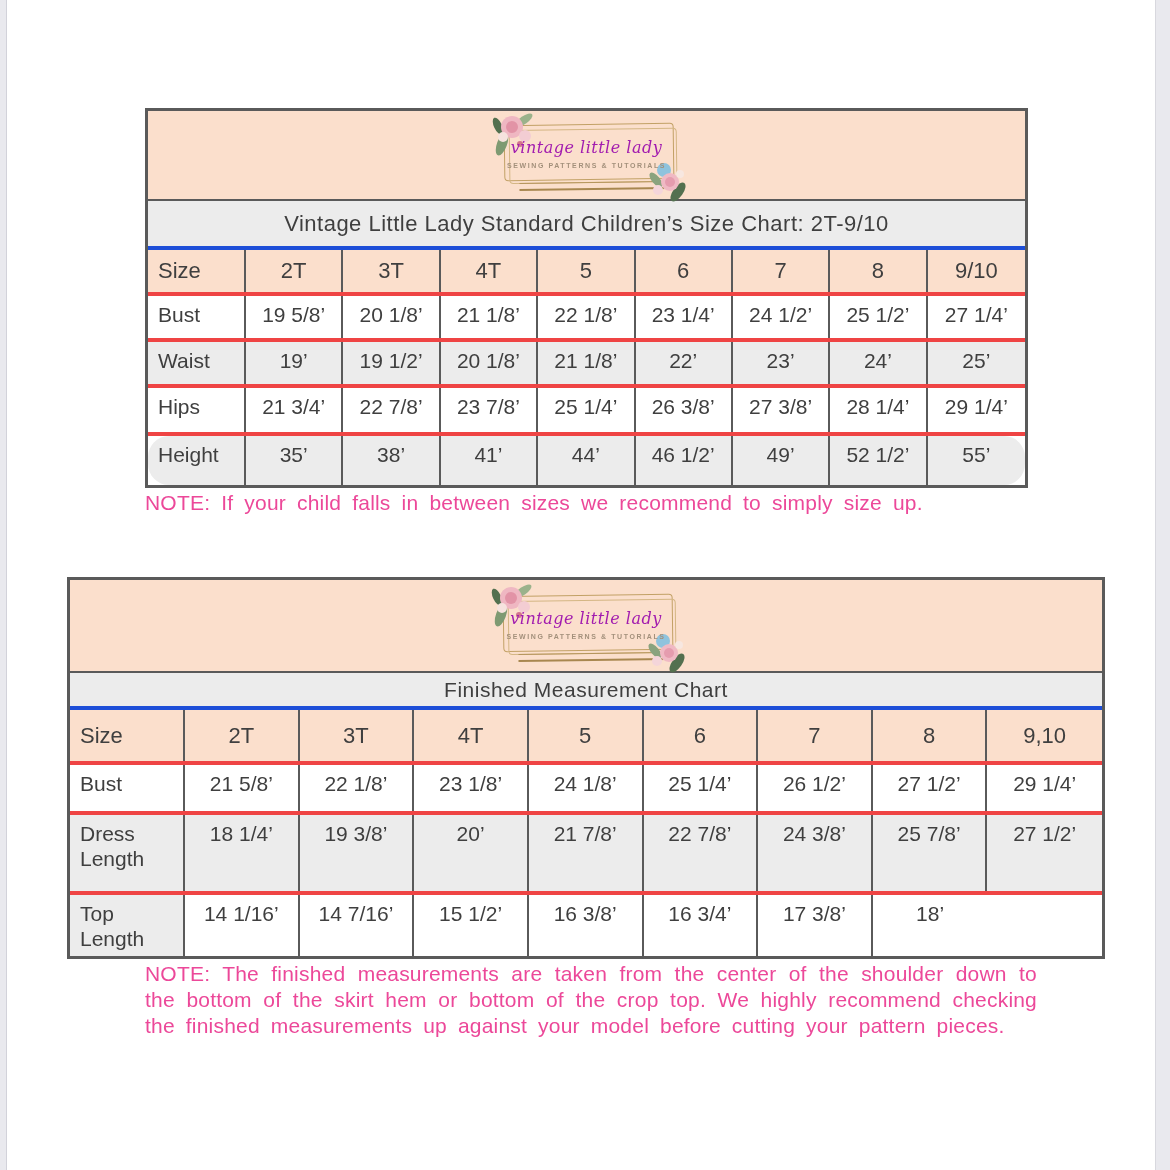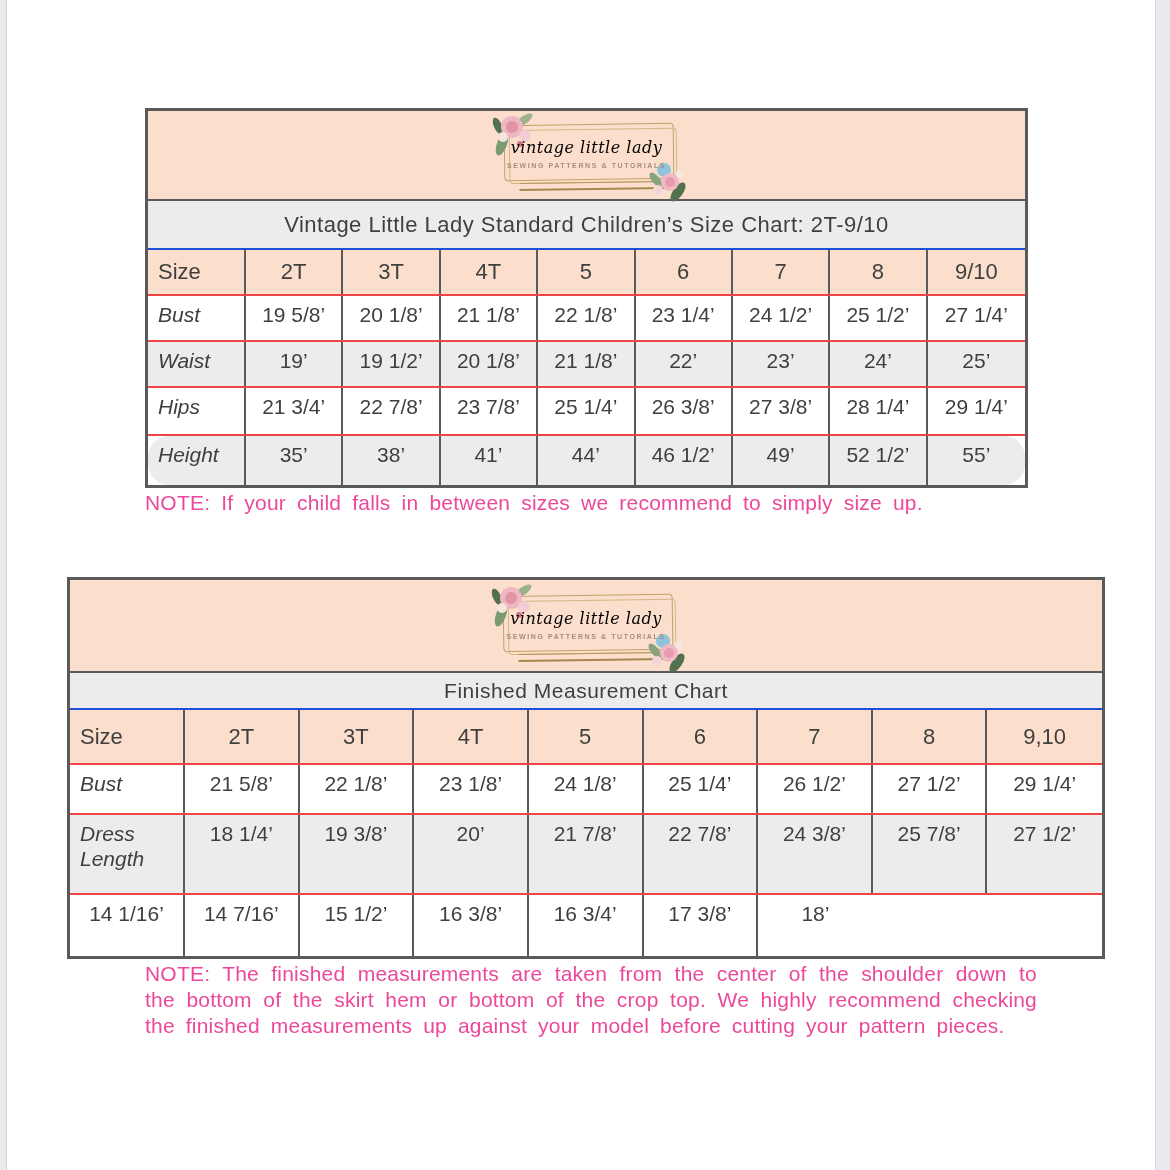--- a/index.html
+++ b/index.html
@@ -27,48 +27,48 @@
     position: relative;
     background: #fbdfcc;
     border-bottom: 2px solid #5a5a5a;
     display: flex; align-items: center; justify-content: center;
   }
   .t1 .banner { height: 90px; }
   .t2 .banner { height: 93px; }
 
   .title-row {
     background: #ececec;
-    border-bottom: 2px solid #1d4ed8;
+    border-bottom: 4px solid #1d4ed8;
     display: flex; align-items: center; justify-content: center;
     font-size: 22px;
     letter-spacing: 0.5px;
   }
   .t1 .title-row { height: 49px; }
   .t2 .title-row { height: 37px; font-size: 21px; }
 
-  .trow { display: grid; border-bottom: 2px solid #ef4444; }
+  .trow { display: grid; border-bottom: 4px solid #ef4444; }
   .t1 .trow { grid-template-columns: 98px repeat(8, 1fr); }
   .t2 .trow { grid-template-columns: 115px repeat(8, 1fr); }
   .vtable > div:last-child { border-bottom: none; border-radius: 21px; }
 
   .cell { border-right: 2px solid #5a5a5a; overflow: hidden; }
   .trow .cell:last-child { border-right: none; }
 
   .size-row { background: #fbdfcc; }
   .t1 .size-row { height: 46px; }
   .t2 .size-row { height: 55px; }
   .size-row .cell { display: flex; align-items: center; justify-content: center; font-size: 22px; }
   .size-row .label-cell { justify-content: flex-start; padding-left: 10px; }
 
   .body-row { background: #ffffff; }
   .row-gray { background: #ececec; }
   .row-mixed { background: #ffffff; }
   .row-mixed .label-cell { background: #ececec; }
   .body-row .cell { font-size: 21px; padding-top: 6px; text-align: center; line-height: 25px; }
-  .body-row .label-cell { text-align: left; padding-left: 10px; font-style: italic; }
+  .body-row .label-cell { text-align: left; padding-left: 10px; }
 
   .note {
     position: absolute;
     color: #ec4899;
     font-size: 21px;
     letter-spacing: 0.2px;
     word-spacing: 5px;
     line-height: 26px;
   }
   .note-1 { left: 145px; top: 490px; width: 885px; }
@@ -89,21 +89,21 @@
   .logo-frame::after {
     content: ""; position: absolute; left: 14px; right: 6px; bottom: -11px; height: 5px;
     border-top: 1px solid #b5955c; border-bottom: 2px solid #a8874f;
   }
   .logo-script {
     position: absolute; left: 0; right: 0; top: 24px;
     text-align: center;
     font-family: "DejaVu Serif", serif;
     font-style: italic;
     font-size: 16px;
-    color: #000000;
+    color: #a21caf;
     letter-spacing: 0.5px;
   }
   .logo-sub {
     position: absolute; left: 0; right: 0; top: 48px;
     text-align: center;
     font-size: 7px;
     letter-spacing: 1.6px;
     color: #a3907b;
     font-weight: bold;
   }
@@ -261,20 +261,21 @@
       <div class="cell value-cell">18 1/4’</div>
       <div class="cell value-cell">19 3/8’</div>
       <div class="cell value-cell">20’</div>
       <div class="cell value-cell">21 7/8’</div>
       <div class="cell value-cell">22 7/8’</div>
       <div class="cell value-cell">24 3/8’</div>
       <div class="cell value-cell">25 7/8’</div>
       <div class="cell value-cell">27 1/2’</div>
     </div>
     <div class="trow body-row row-mixed" style="height: 61px;">
+      <div class="cell label-cell">Top Length</div>
       <div class="cell value-cell">14 1/16’</div>
       <div class="cell value-cell">14 7/16’</div>
       <div class="cell value-cell">15 1/2’</div>
       <div class="cell value-cell">16 3/8’</div>
       <div class="cell value-cell">16 3/4’</div>
       <div class="cell value-cell">17 3/8’</div>
       <div class="cell value-cell">18’</div>
     </div>
   </div>
 

